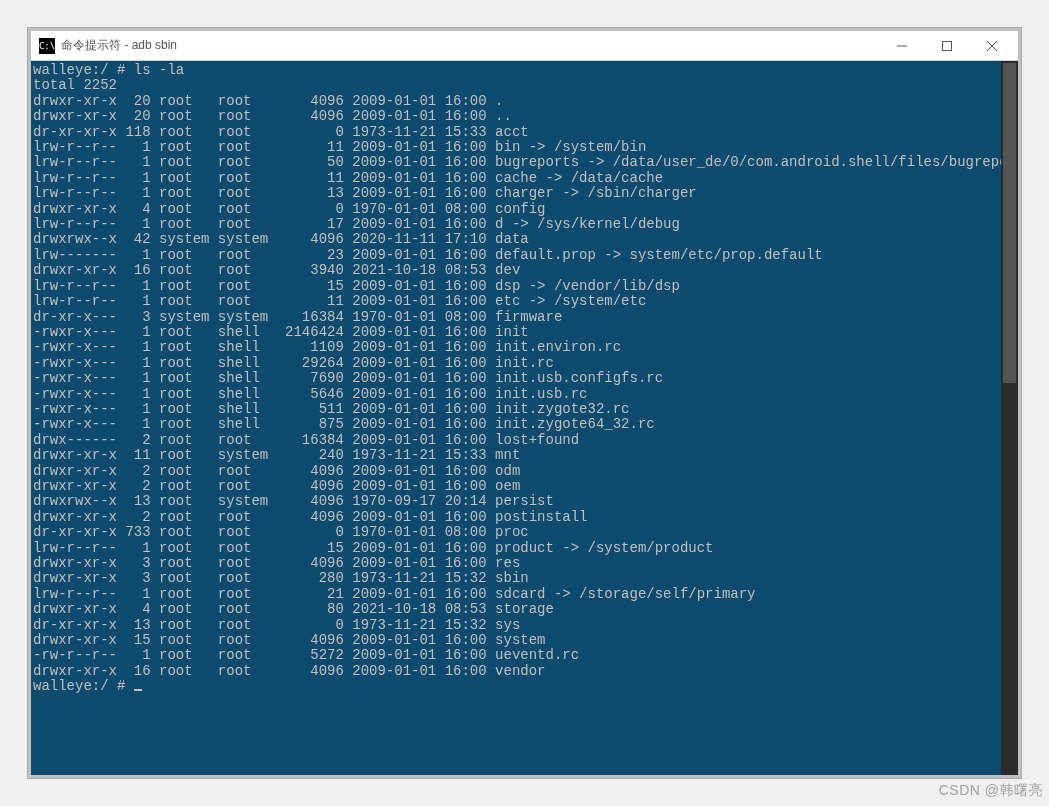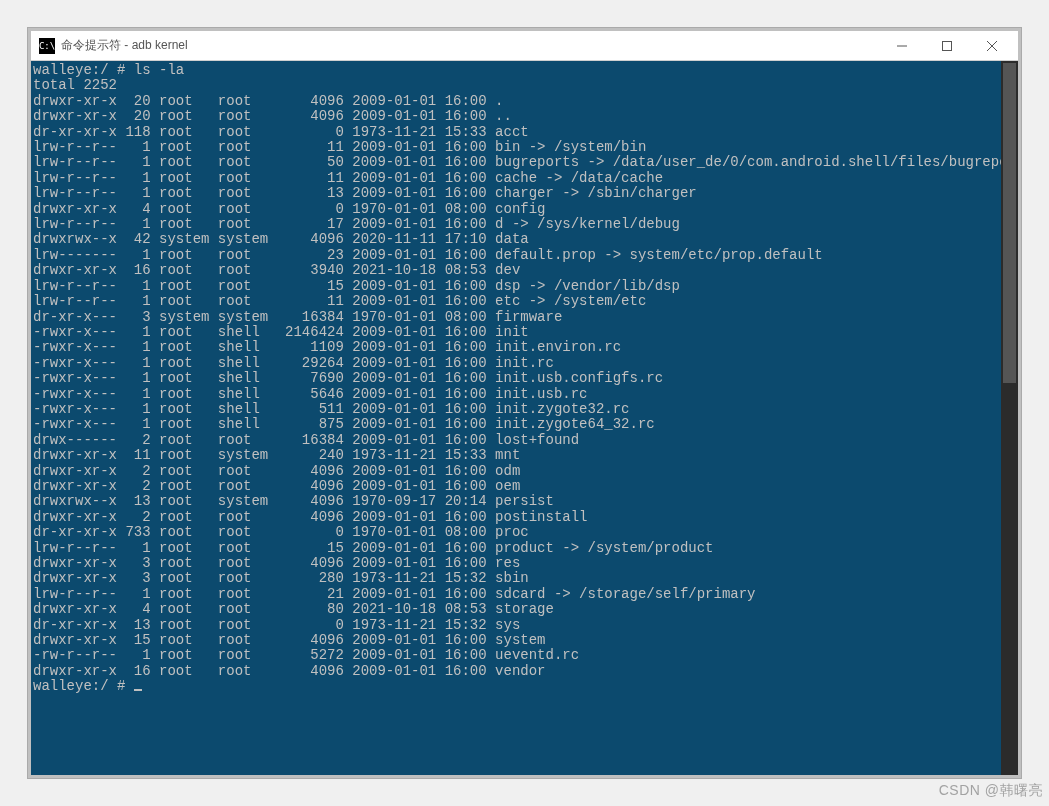--- a/index.html
+++ b/index.html
@@ -102,21 +102,21 @@
     position: relative;
     top: 1px;
   }
 </style>
 </head>
 <body>
 
 <div class="outer-frame">
   <div class="titlebar">
     <span class="app-icon">C:\</span>
-    <span class="title-text">命令提示符 - adb  kernel</span>
+    <span class="title-text">命令提示符 - adb  sbin</span>
     <span class="spacer"></span>
     <span class="win-btn">
       <svg viewBox="0 0 10 10">
           <line x1="0" y1="5" x2="10" y2="5" stroke="#555" stroke-width="1"></line>
         </svg>
     </span>
     <span class="win-btn">
       <svg viewBox="0 0 10 10">
           <rect x="0.5" y="0.5" width="9" height="9" fill="none" stroke="#555" stroke-width="1"></rect>
         </svg>

